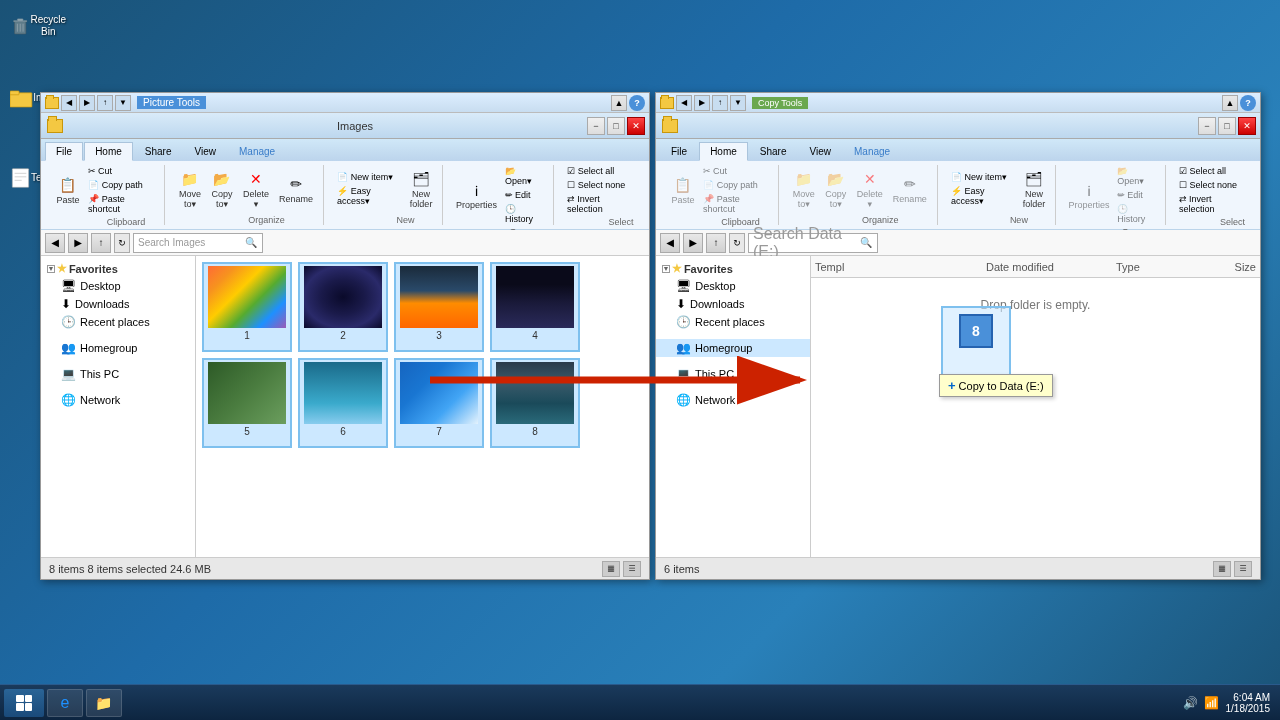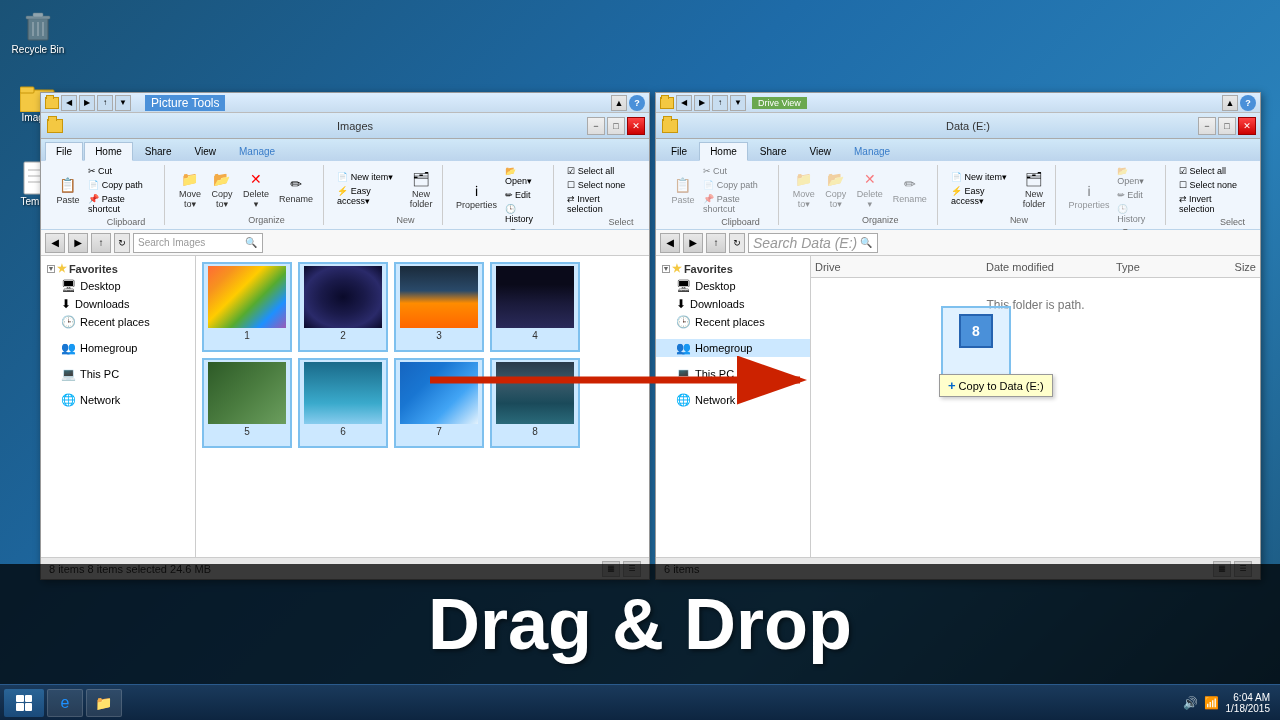--- a/index.html
+++ b/index.html
@@ -18,21 +18,21 @@
       width: 100%;
       height: 100%;
       background: linear-gradient(135deg, #1a5276 0%, #1e6ba8 40%, #2980b9 70%, #1a5276 100%);
       position: relative;
     }
 
     
     .desktop-icon {
       position: absolute;
       display: flex;
-      flex-direction: column;
+      flex-direction: row;
       align-items: center;
       width: 64px;
       cursor: pointer;
       padding: 4px;
       justify-content: center;
     }
     .desktop-icon .icon-label {
       color: white;
       font-size: 10px;
       text-align: center;
@@ -105,23 +105,23 @@
       border: 1px solid #aaa;
       display: flex;
       align-items: center;
       justify-content: center;
       font-size: 8px;
       cursor: pointer;
     }
     .picture-tools-badge {
       background: #4a90d9;
       color: white;
-      font-size: 12px;
+      font-size: 10px;
       padding: 1px 6px;
-      margin-left: 12px;
+      margin-left: 4px;
     }
 
     
     .ribbon {
       background: #e8f4fc;
       border-bottom: 1px solid #bbd4ea;
     }
     .ribbon-tabs {
       display: flex;
       background: linear-gradient(to bottom, #d0e8f8, #bcd4ec);
@@ -845,29 +845,28 @@
   </div>
 
   <div class="explorer-window" style="left:655px; top:92px; width:606px; height:488px;">
 
     <div class="quick-bar">
       <div class="quick-bar-folder"></div>
       <div class="quick-bar-icon">◀</div>
       <div class="quick-bar-icon">▶</div>
       <div class="quick-bar-icon">↑</div>
       <div class="quick-bar-icon">▼</div>
-      <span class="drive-tools-badge">Drive View</span>
+      <span class="drive-tools-badge">Copy Tools</span>
       <div style="flex:1"></div>
       <div class="expand-collapse-btn">▲</div>
       <div class="help-btn">?</div>
     </div>
 
     <div class="title-bar">
       <div class="title-folder-icon"></div>
-      <span class="window-title">Data (E:)</span>
       <div class="window-controls">
         <div class="win-btn">−</div>
         <div class="win-btn">□</div>
         <div class="win-btn close">✕</div>
       </div>
     </div>
 
     <div class="ribbon">
       <div class="ribbon-tabs">
         <div class="ribbon-tab">File</div>
@@ -956,21 +955,21 @@
         </div>
       </div>
     </div>
 
     <div class="address-bar">
       <div class="nav-btn">◀</div>
       <div class="nav-btn">▶</div>
       <div class="nav-btn">↑</div>
       <div style="width:16px;height:20px;background:#e8e8e8;border:1px solid #aaa;display:flex;align-items:center;justify-content:center;cursor:pointer;font-size:9px;">↻</div>
       <div class="search-box">
-        <span style="color:#999;font-size:14px;font-style:italic;">Search Data (E:)</span>
+        <span style="color:#999;font-size:16px;">Search Data (E:)</span>
         <span style="margin-left:auto;font-size:10px;color:#999;">🔍</span>
       </div>
     </div>
 
     <div class="main-content" style="flex:1;overflow:hidden;">
 
       <div class="nav-pane">
         <div class="nav-section-header favorites">
           <span class="expand-icon">▼</span>
           <span class="star-icon">★</span>
@@ -1001,28 +1000,28 @@
         <div style="height:8px;"></div>
         <div class="nav-item">
           <span class="nav-icon">🌐</span>
           <span>Network</span>
         </div>
       </div>
 
       <div class="right-file-area">
 
         <div class="column-headers">
-          <div class="col-name">Drive</div>
+          <div class="col-name">Templ</div>
           <div class="col-date">Date modified</div>
           <div class="col-type">Type</div>
           <div class="col-size">Size</div>
         </div>
 
         <div class="empty-folder">
-          <span>This folder is path.</span>
+          <span>Drop folder is empty.</span>
         </div>
 
         <div style="position:absolute;top:50px;left:130px;width:70px;height:70px;border:2px solid #7ec0ee;background:rgba(204,232,255,0.6);"></div>
 
         <div class="dragged-item" style="top:58px;left:148px;">
           <span>8</span>
         </div>
 
         <div class="copy-tooltip" style="top:118px;left:128px;">
           <span class="plus-icon">+</span>
@@ -1042,23 +1041,20 @@
 
   <svg class="arrow-overlay" style="left:0;top:0;width:100%;height:580px;" viewBox="0 0 1280 580">
     <defs>
       <marker id="arrowhead" markerWidth="10" markerHeight="7" refX="9" refY="3.5" orient="auto">
         <polygon points="0 0, 10 3.5, 0 7" fill="#cc2200"></polygon>
       </marker>
     </defs>
     <line x1="430" y1="380" x2="800" y2="380" stroke="#cc2200" stroke-width="7" marker-end="url(#arrowhead)"></line>
   </svg>
 
-  <div style="position:absolute;bottom:36px;left:0;width:100%;height:120px;background:rgba(0,0,0,0.75);display:flex;align-items:center;justify-content:center;">
-    <span style="font-size:72px;font-weight:bold;color:white;font-family:Arial,sans-serif;text-shadow:2px 2px 4px rgba(0,0,0,0.5);">Drag &amp; Drop</span>
-  </div>
 
   <div class="taskbar">
     <div class="start-btn">
       <div class="start-windows-icon">
         <div></div>
           <div></div>
           <div></div>
           <div></div>
       </div>
     </div>

